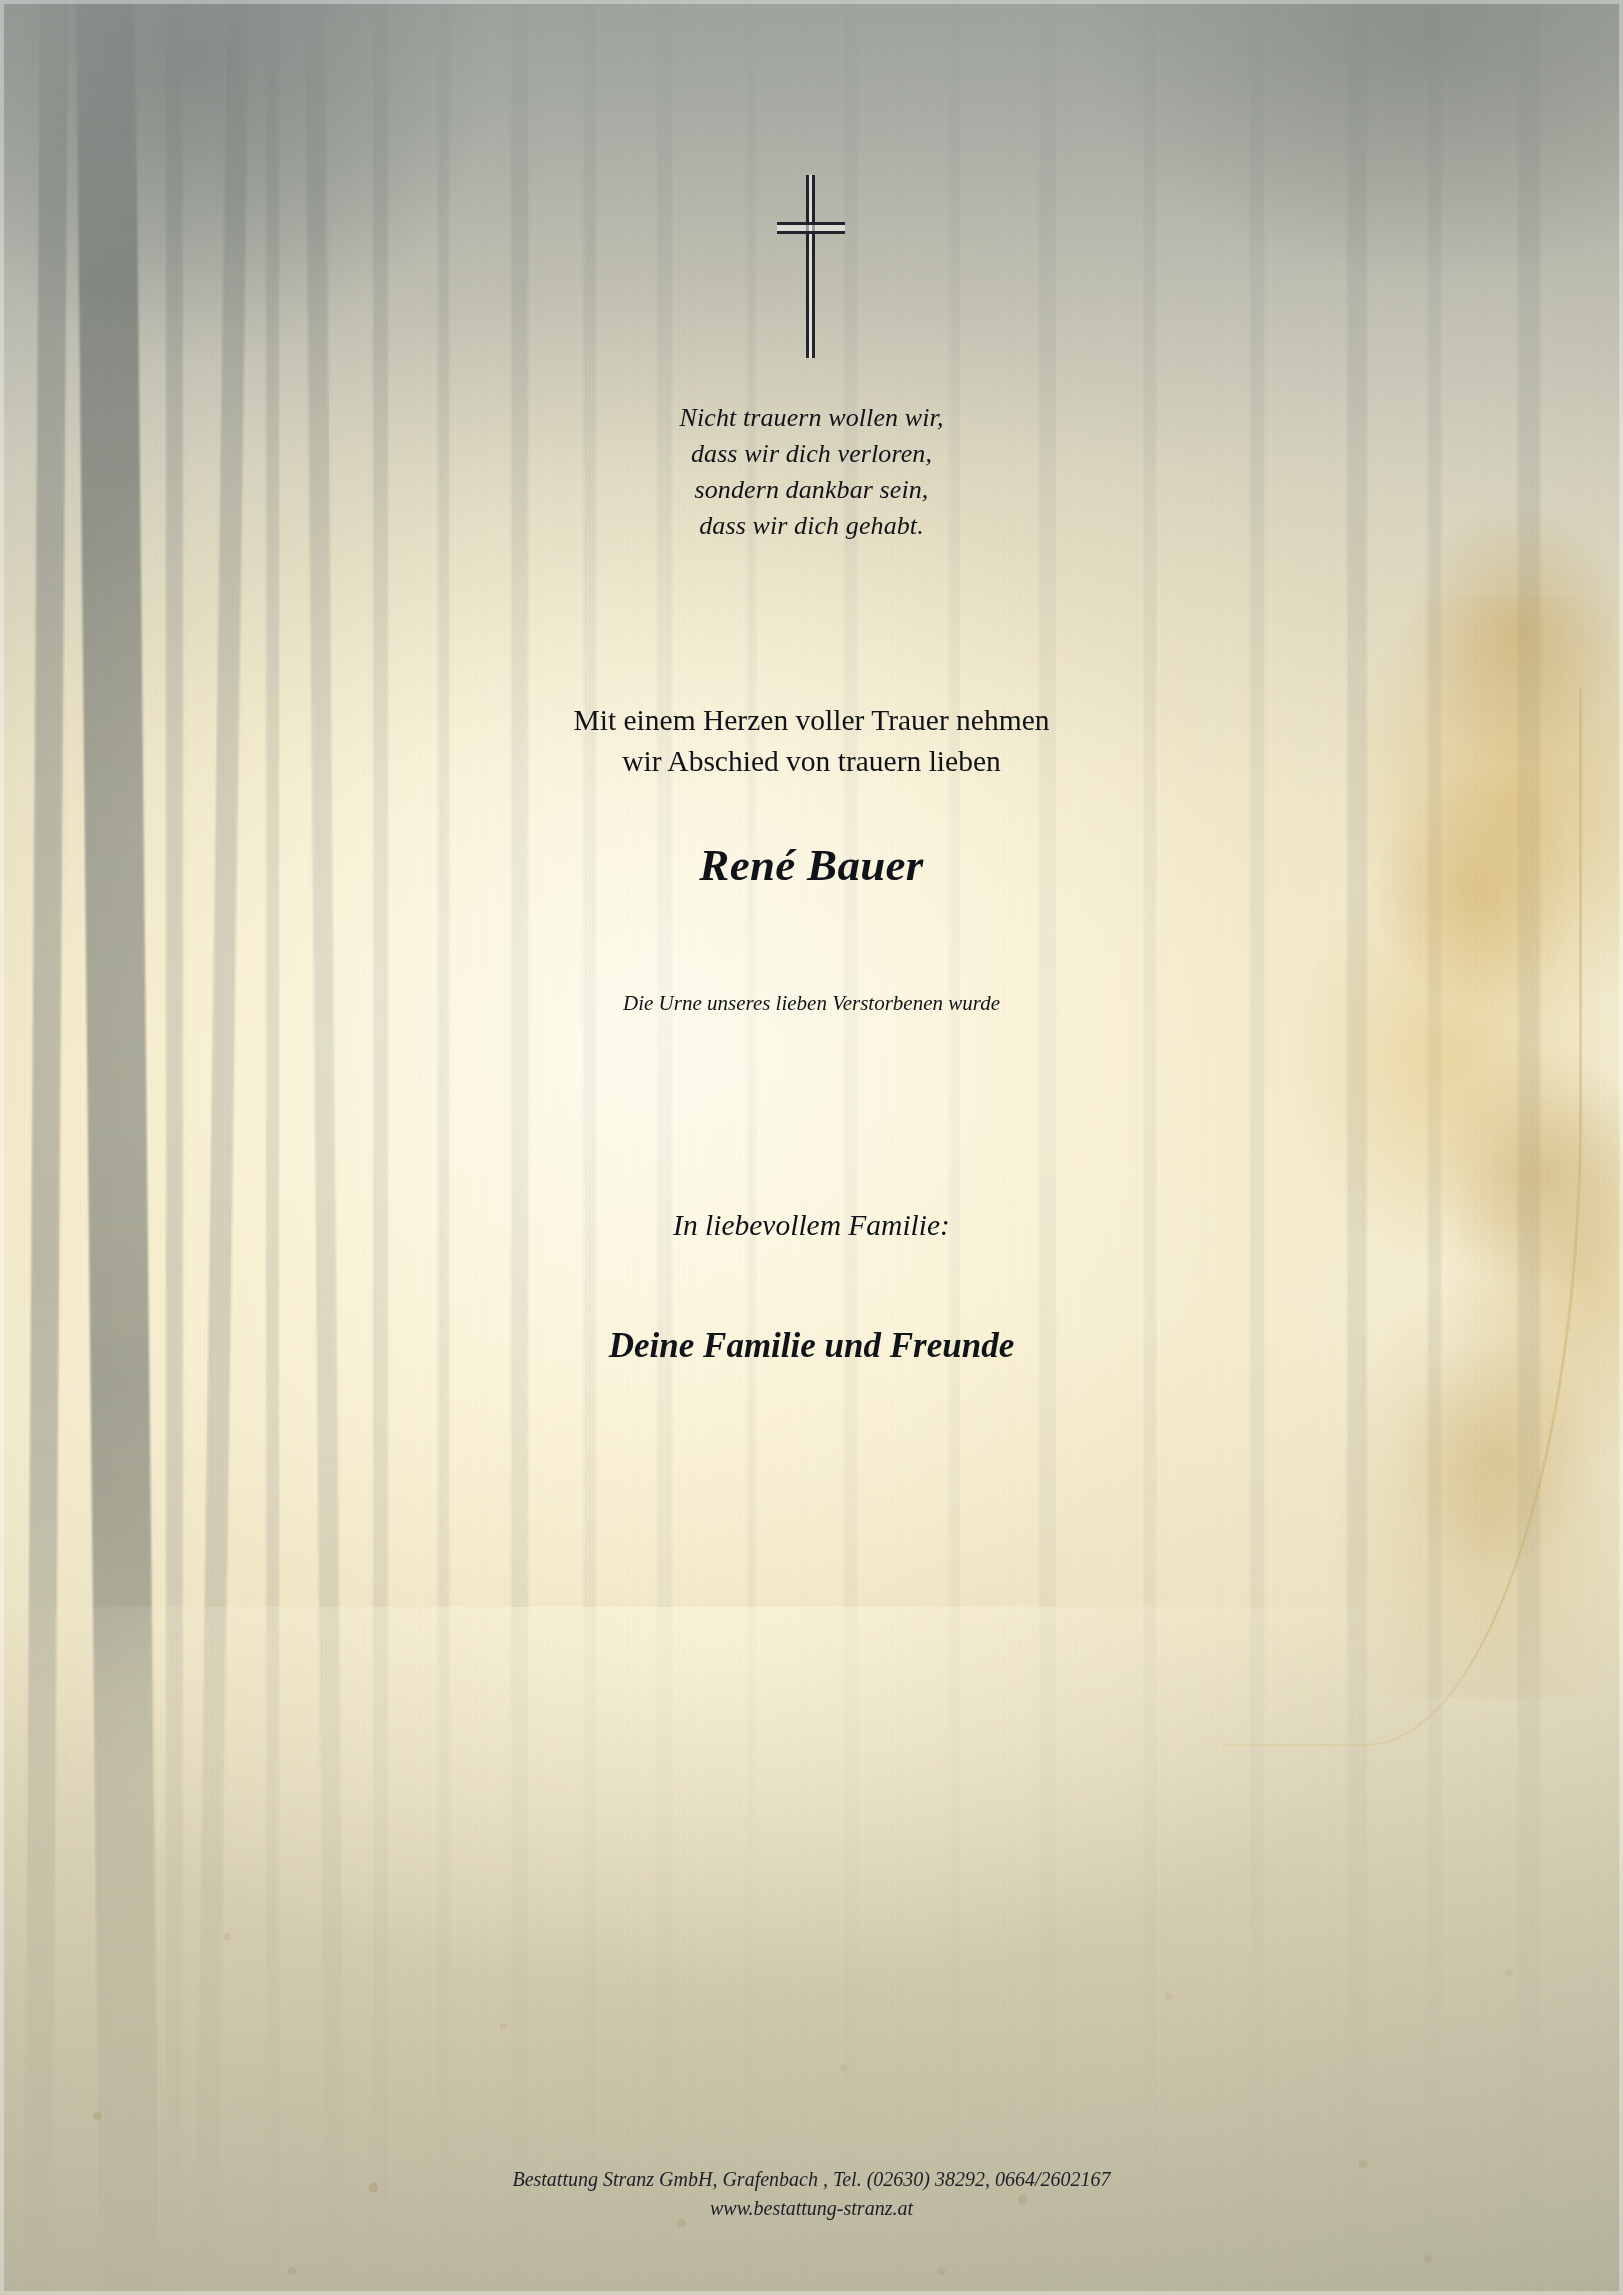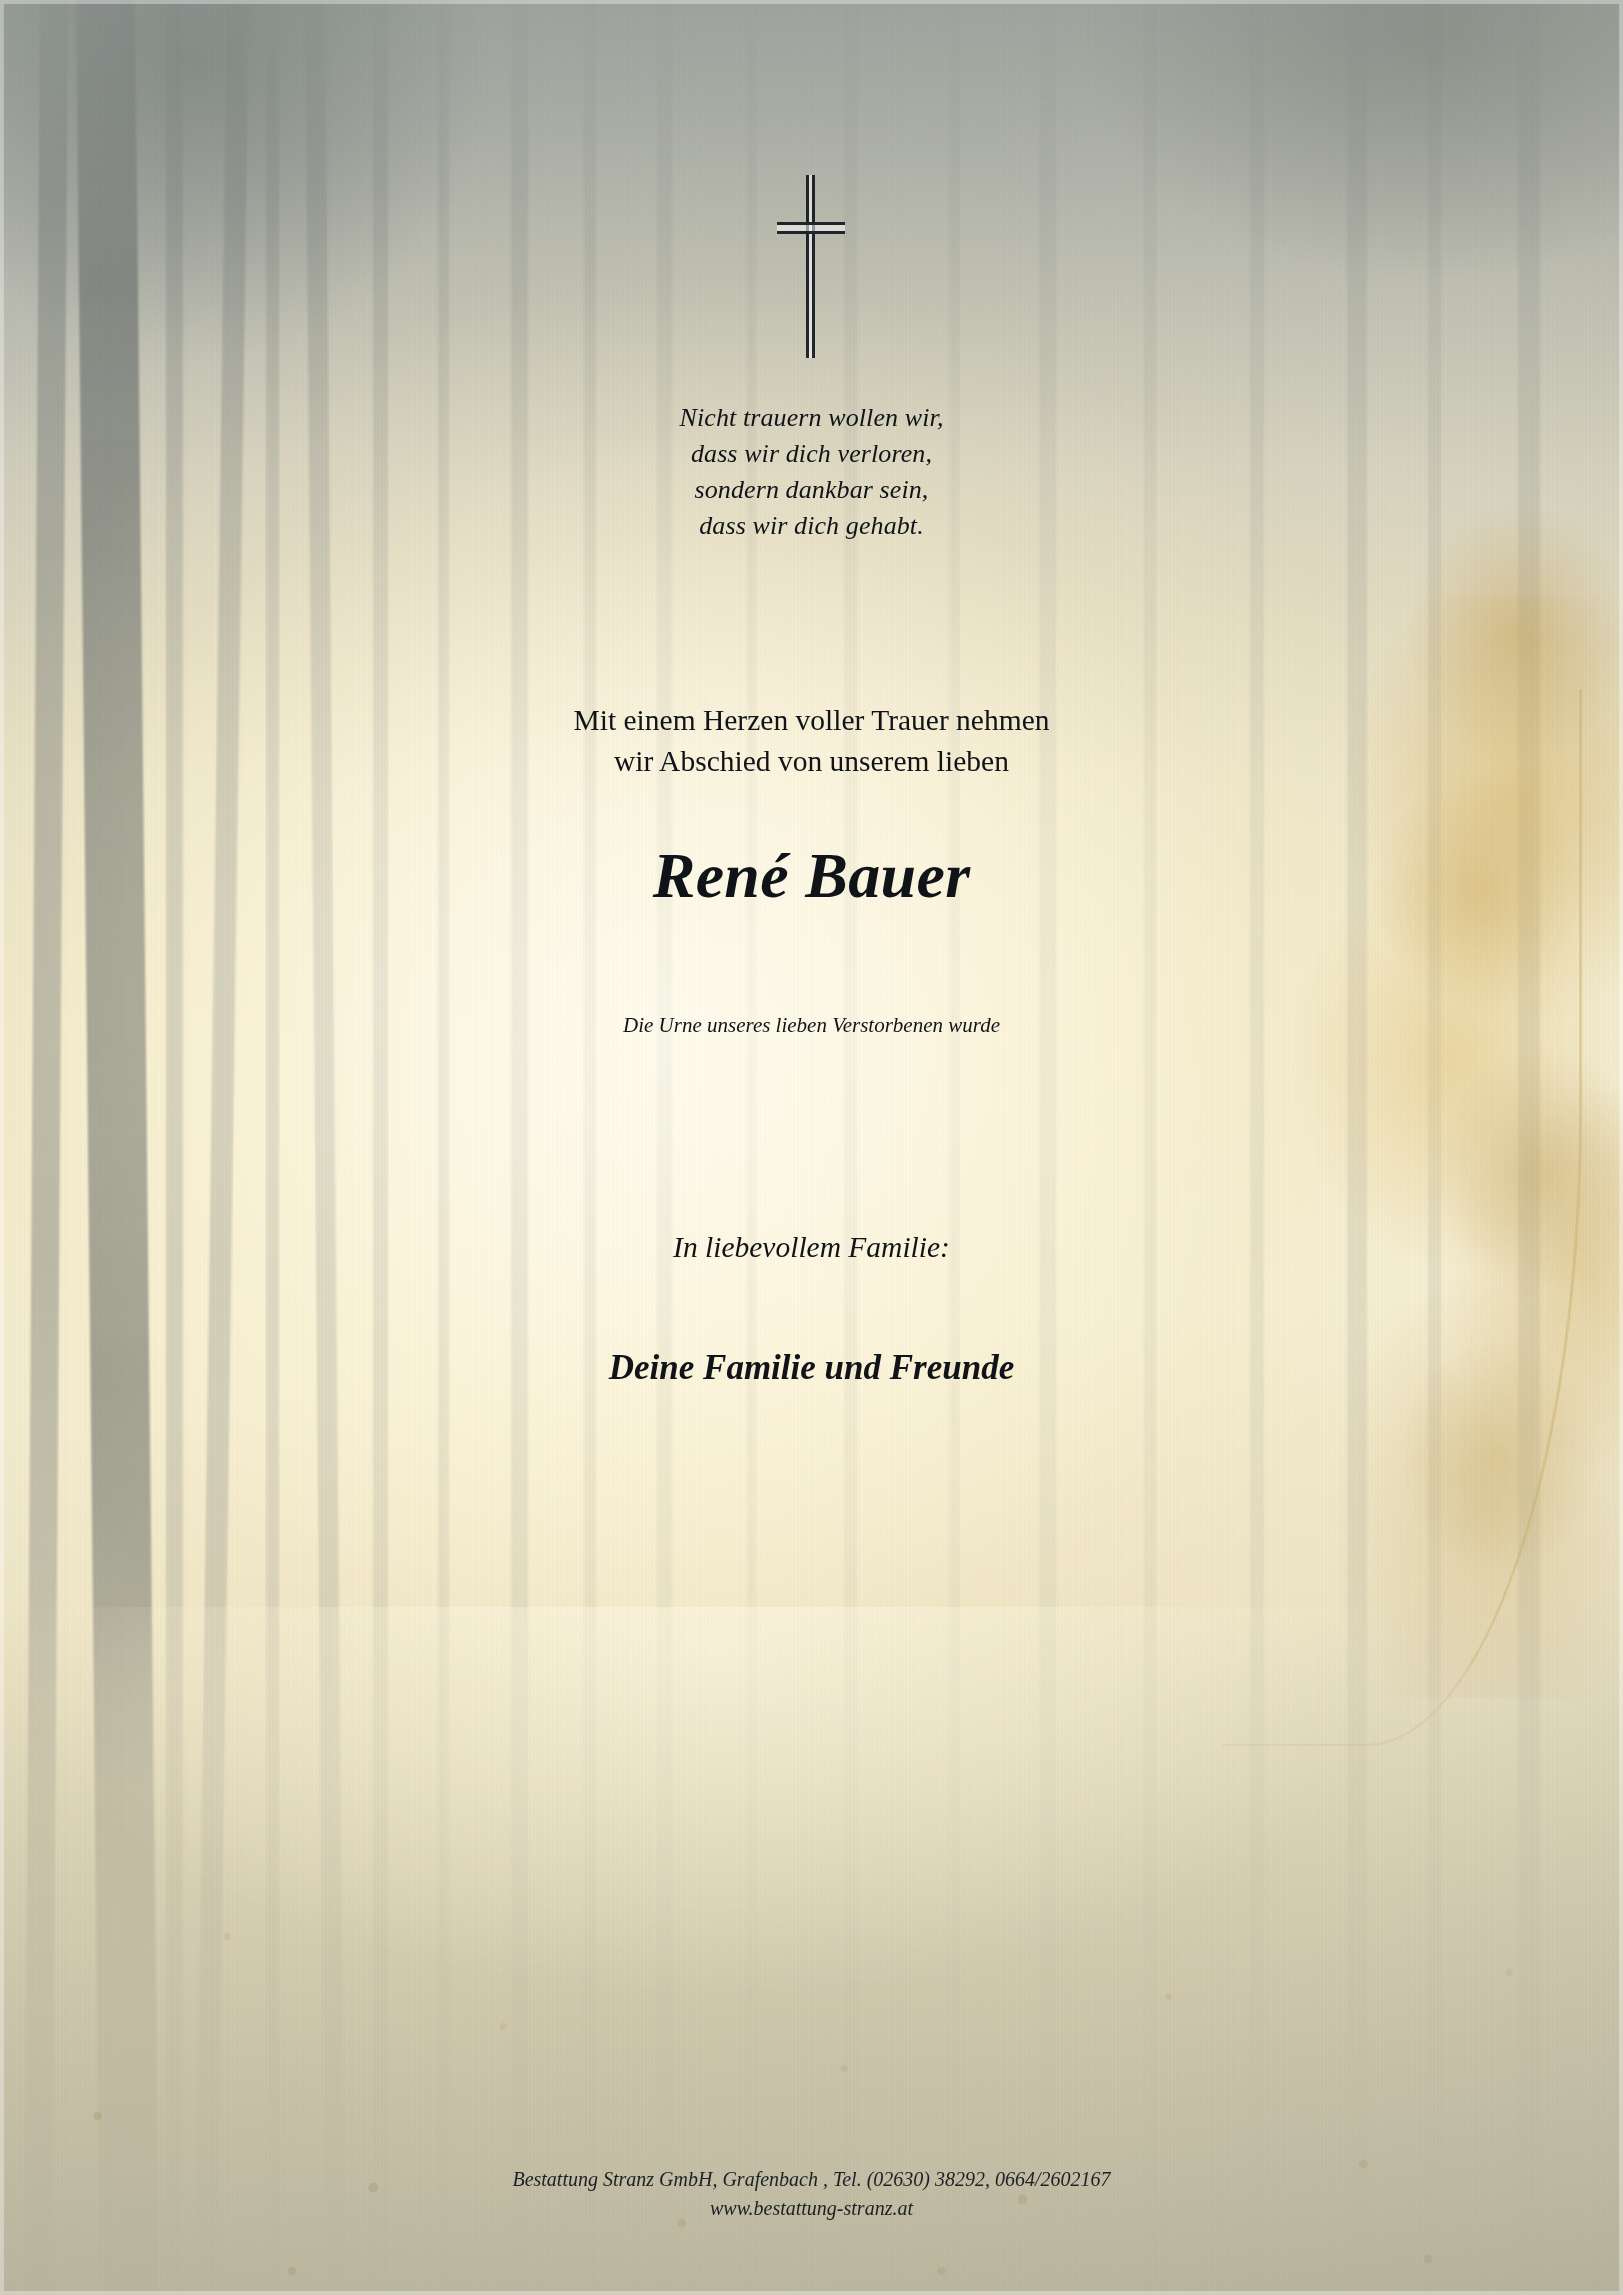--- a/index.html
+++ b/index.html
@@ -224,21 +224,21 @@
     margin-top: 156px;
     font-size: 29.5px;
     line-height: 1.42;
     text-align: center;
   }
 
   .name {
     margin-top: 56px;
     font-style: italic;
     font-weight: 700;
-    font-size: 64px;
+    font-size: 45px;
     letter-spacing: 0.3px;
     text-align: center;
     text-shadow: 0 0.7px 0 rgba(255,255,255,0.35);
   }
 
   .age {
     margin-top: 55px;
     font-style: italic;
     font-size: 29.5px;
     text-align: center;
@@ -329,21 +329,21 @@
 
     <div class="verse">
       <div>Nicht trauern wollen wir,</div>
       <div>dass wir dich verloren,</div>
       <div>sondern dankbar sein,</div>
       <div>dass wir dich gehabt.</div>
     </div>
 
     <div class="intro">
       <div>Mit einem Herzen voller Trauer nehmen</div>
-      <div>wir Abschied von unserem lieben</div>
+      <div>wir Abschied von trauern lieben</div>
     </div>
 
     <div class="name">René Bauer</div>
 
 
     <div class="burial">
       <div>Die Urne unseres lieben Verstorbenen wurde</div>
     </div>
 
     <div class="memory-label">In liebevollem Familie:</div>

